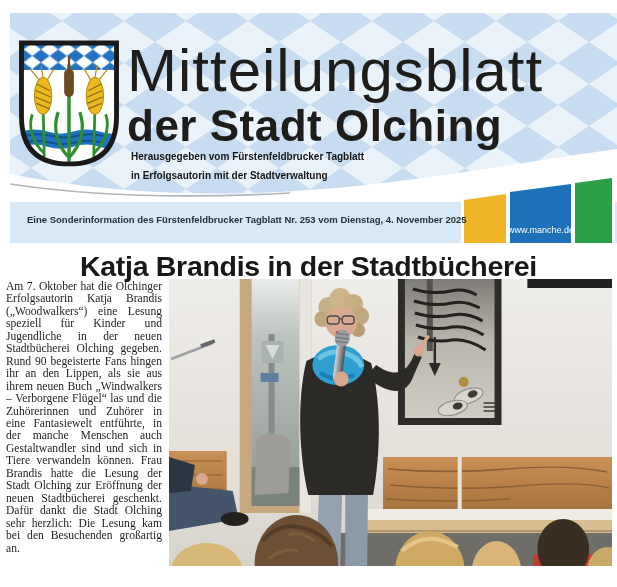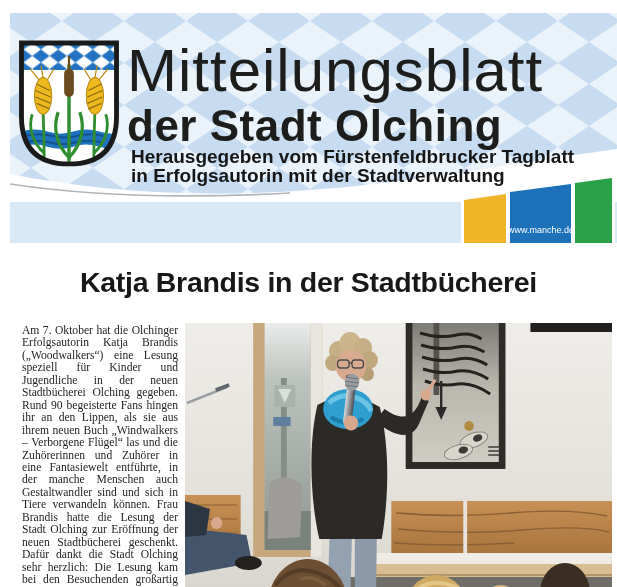--- a/index.html
+++ b/index.html
@@ -6,33 +6,33 @@
   body{width:617px;height:587px;overflow:hidden;font-family:"Liberation Sans",sans-serif;}
   .page{position:relative;width:617px;height:587px;background:#fff;}
 
   
   .masthead{position:relative;width:617px;height:243px;}
   .masthead-bg{position:absolute;left:0;top:0;width:617px;height:243px;display:block;}
   .crest{position:absolute;left:15px;top:36px;width:108px;height:136px;}
   .title-block{position:absolute;left:127px;top:33px;color:#1d1d1b;margin-top:8px;}
   .title1{font-size:60px;line-height:60px;letter-spacing:1px;white-space:nowrap;}
   .title2{font-size:44px;line-height:49px;letter-spacing:0.5px;white-space:nowrap;font-weight:bold;}
-  .subtitle{position:absolute;left:131px;top:147px;font-size:19px;font-weight:bold;
+  .subtitle{position:absolute;left:131px;top:147px;font-size:10px;font-weight:bold;
             line-height:19px;color:#161616;white-space:nowrap;}
   .infobar-text{position:absolute;left:27px;top:214px;font-size:9.5px;font-weight:bold;
                 color:#22323d;letter-spacing:0;white-space:nowrap;}
   .weburl{position:absolute;left:508px;top:225px;width:60px;text-align:right;
           font-size:9px;color:#ffffff;white-space:nowrap;}
 
   
-  .headline{margin:16px;height:48px;line-height:46px;text-align:center;
+  .headline{margin:0;height:36px;line-height:46px;text-align:center;
             font-size:28.5px;font-weight:bold;letter-spacing:-0.3px;color:#181818;}
 
   
-  .content{display:flex;gap:7px;padding:0 5px 0 6px;margin-left:16px;}
+  .content{display:flex;gap:7px;padding:0 5px 0 6px;}
   .article{width:156px;flex:none;}
   .body-text{margin:2px 0 0 0;font-family:"Liberation Serif",serif;font-size:11.6px;
              line-height:12.45px;text-align:justify;color:#1e1e1e;}
   .byline{margin-top:2px;font-size:9.5px;font-weight:bold;text-align:right;
           letter-spacing:0.4px;color:#111;}
   .photo{flex:1;height:287px;position:relative;overflow:hidden;}
   .photo svg{display:block;width:100%;height:100%;}
 </style>
 </head>
 <body>
@@ -108,20 +108,21 @@
     </svg>
 
     <div class="title-block">
       <div class="title1">Mitteilungsblatt</div>
       <div class="title2">der Stadt Olching</div>
     </div>
     <div class="subtitle">
       <div>Herausgegeben vom Fürstenfeldbrucker Tagblatt</div>
       <div>in Erfolgsautorin mit der Stadtverwaltung</div>
     </div>
+    <div class="infobar-text">Eine Sonderinformation des Fürstenfeldbrucker Tagblatt Nr. 253 vom Dienstag, 4. November 2025</div>
     <div class="weburl">www.manche.de</div>
   </div>
 
   <h1 class="headline">Katja Brandis in der Stadtbücherei</h1>
 
   <div class="content">
     <div class="article">
       <p class="body-text">Am 7. Oktober hat die Olchinger Erfolgsautorin Katja Brandis („Woodwalkers“) eine Lesung speziell für Kinder und Jugendliche in der neuen Stadtbücherei Olching gegeben. Rund 90 begeisterte Fans hingen ihr an den Lippen, als sie aus ihrem neuen Buch „Windwalkers – Verborgene Flügel“ las und die Zuhörerinnen und Zuhörer in eine Fantasiewelt entführte, in der manche Menschen auch Gestaltwandler sind und sich in Tiere verwandeln können. Frau Brandis hatte die Lesung der Stadt Olching zur Eröffnung der neuen Stadtbücherei geschenkt. Dafür dankt die Stadt Olching sehr herzlich: Die Lesung kam bei den Besuchenden großartig an.</p>
     </div>
 

